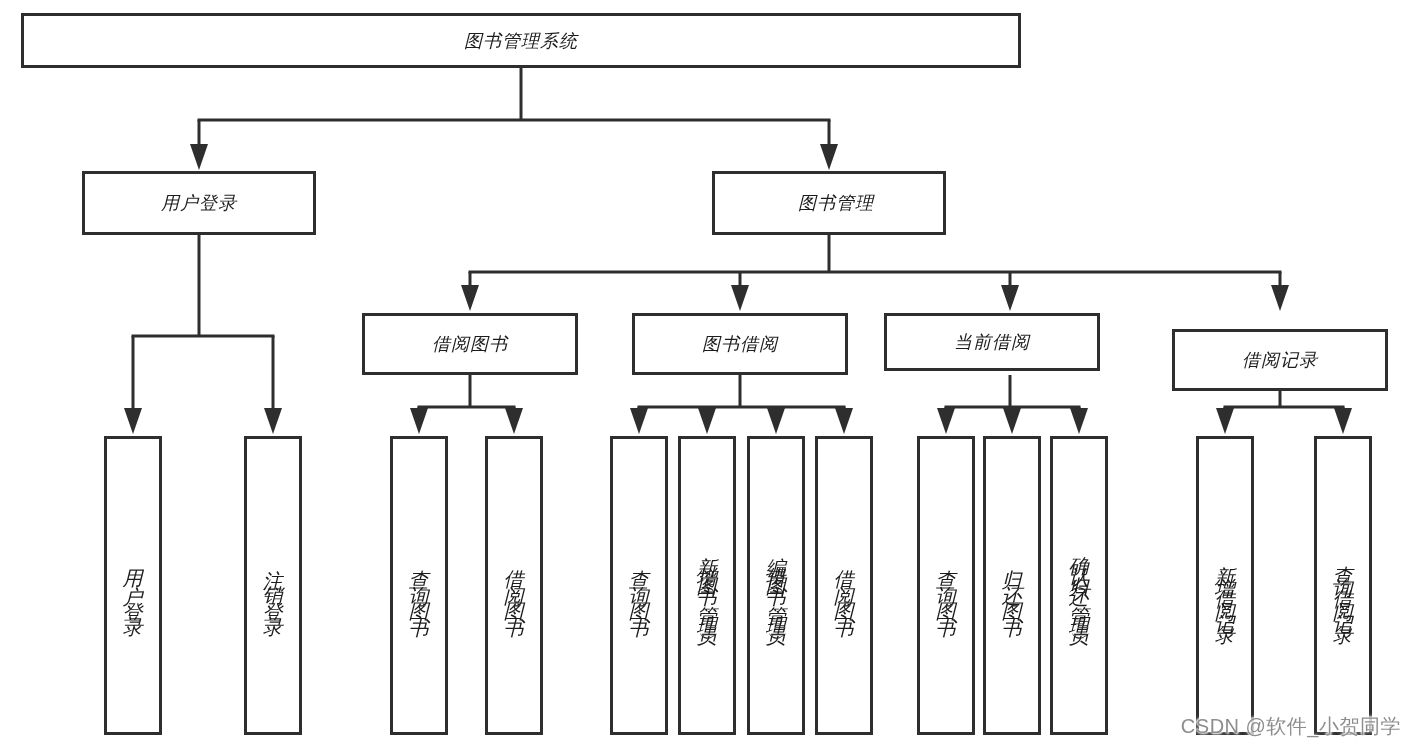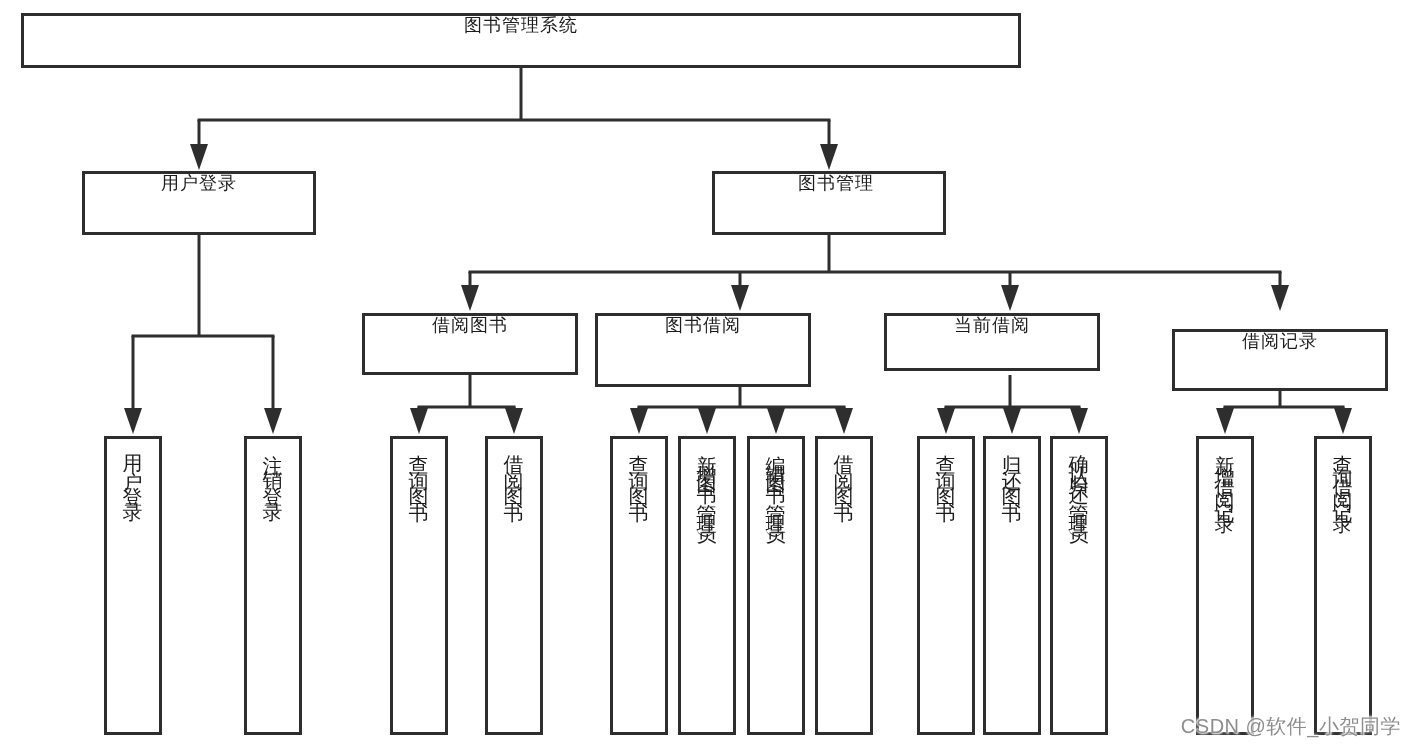--- a/index.html
+++ b/index.html
@@ -9,22 +9,23 @@
     background:var(--bg,#ffffff);
     font-family:"Liberation Sans",sans-serif;
     overflow:hidden;
   }
   #wires{position:absolute;left:0;top:0;pointer-events:none;}
   .node{
     position:absolute;
     box-sizing:border-box;
     background:var(--fill,#ffffff);
     border:3px solid var(--line,#2e2e2e);
-    display:flex;align-items:flex-start;justify-content:center;
+    display:flex;align-items:center;justify-content:center;
     color:var(--text,#1c1c1c);
+    font-style:italic;
   }
   .hbox span{
     font-size:18px;
     letter-spacing:1px;
     white-space:nowrap;
     line-height:1;
   }
   .vbox span{
     writing-mode:vertical-rl;
     text-orientation:mixed;
@@ -125,21 +126,21 @@
   <div class="node hbox" style="left:82px;top:171px;width:234px;height:64px;">
     <span>用户登录</span>
   </div>
   <div class="node hbox" style="left:712px;top:171px;width:234px;height:64px;padding-left:14px;">
     <span>图书管理</span>
   </div>
 
   <div class="node hbox" style="left:362px;top:313px;width:216px;height:62px;">
     <span>借阅图书</span>
   </div>
-  <div class="node hbox" style="left:595px;top:313px;width:216px;height:74px;">
+  <div class="node hbox" style="left:632px;top:313px;width:216px;height:62px;">
     <span>图书借阅</span>
   </div>
   <div class="node hbox" style="left:884px;top:313px;width:216px;height:58px;">
     <span>当前借阅</span>
   </div>
   <div class="node hbox" style="left:1172px;top:313px;width:216px;height:62px;margin-top:16px;">
     <span>借阅记录</span>
   </div>
 
   <div class="node vbox vs4" style="left:104px;top:436px;width:58px;height:299px;">

